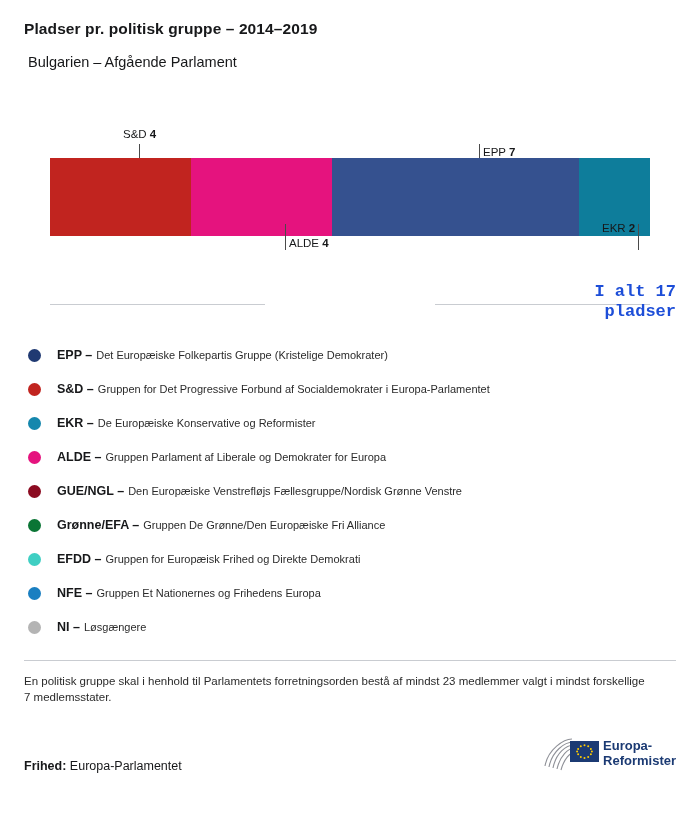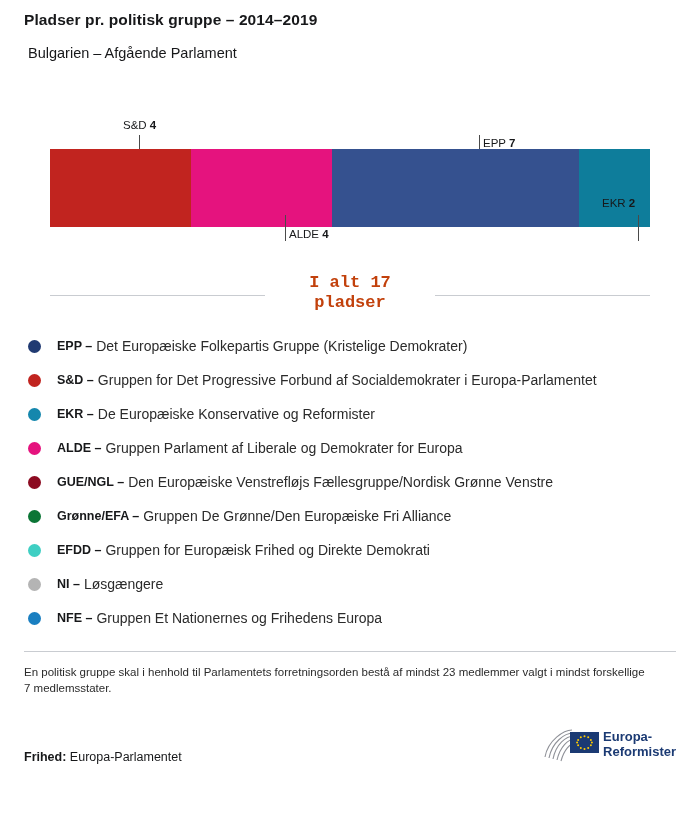--- a/index.html
+++ b/index.html
@@ -20,21 +20,21 @@
     width: 700px;
     height: 818px;
     box-sizing: border-box;
     padding: 0 24px;
   }
   .title {
     font-size: 15.5px;
     font-weight: bold;
     letter-spacing: 0.1px;
     margin: 0;
-    padding-top: 11px;
+    padding-top: 20px;
     color: #17181a;
   }
   .subtitle {
     font-size: 14.5px;
     font-weight: normal;
     color: #17181a;
     margin: 0;
     padding-top: 16px;
     padding-left: 4px;
   }
@@ -83,26 +83,26 @@
     height: 1px;
     background: #c9ccd1;
   }
   .total-rule.left { left: 26px; width: 215px; }
   .total-rule.right { right: 26px; width: 215px; }
   .total-text {
     position: absolute;
     left: 0;
     right: 0;
     top: 0;
-    text-align: center;
+    text-align: right;
     font-family: "Liberation Mono", monospace;
     font-size: 17px;
     font-weight: bold;
     line-height: 20px;
-    color: #c2410c;
+    color: #1d4ed8;
   }
 
   
   .legend-title {
     font-size: 15px;
     font-weight: bold;
     margin: 6px 0 0 0;
     color: #17181a;
   }
   .legend {
@@ -121,21 +121,21 @@
     margin-left: 4px;
     margin-right: 16px;
   }
   .legend-abbr {
     font-size: 12.5px;
     font-weight: bold;
     color: #17181a;
     white-space: nowrap;
   }
   .legend-desc {
-    font-size: 14px;
+    font-size: 11px;
     color: #2b2b2b;
     margin-left: 4px;
   }
 
   
   .divider {
     height: 1px;
     background: #c9ccd1;
     margin: 16px 0 0 0;
   }
@@ -203,21 +203,21 @@
       <div class="seg" style="flex: 2 0 0; background:#0e7d9b;"></div>
     </div>
 
     <div class="leader" style="left:261px; top:102px; height:26px;"></div>
     <div class="leader-label" style="left:265px; top:115px;">
       <span>ALDE</span>
       <b>4</b>
     </div>
 
     <div class="leader" style="left:614px; top:102px; height:26px;"></div>
-    <div class="leader-label" style="left:578px; top:84px;">
+    <div class="leader-label" style="left:578px; top:100px;">
       <span>EKR</span>
       <b>2</b>
     </div>
   </div>
 
   <div class="total-wrap">
     <div class="total-rule left"></div>
     <div class="total-rule right"></div>
     <div class="total-text">
       <div>I alt 17</div>
@@ -264,29 +264,29 @@
       <span class="legend-desc">Gruppen De Grønne/Den Europæiske Fri Alliance</span>
     </div>
 
     <div class="legend-row">
       <span class="dot" style="background:#3fcfc3;"></span>
       <span class="legend-abbr">EFDD –</span>
       <span class="legend-desc">Gruppen for Europæisk Frihed og Direkte Demokrati</span>
     </div>
 
     <div class="legend-row">
+      <span class="dot" style="background:#1a7fc1;"></span>
+      <span class="legend-abbr">NFE –</span>
+      <span class="legend-desc">Gruppen Et Nationernes og Frihedens Europa</span>
+    </div>
+
+    <div class="legend-row">
       <span class="dot" style="background:#b4b4b4;"></span>
       <span class="legend-abbr">NI –</span>
       <span class="legend-desc">Løsgængere</span>
-    </div>
-
-    <div class="legend-row">
-      <span class="dot" style="background:#1a7fc1;"></span>
-      <span class="legend-abbr">NFE –</span>
-      <span class="legend-desc">Gruppen Et Nationernes og Frihedens Europa</span>
     </div>
   </div>
 
   <div class="divider"></div>
 
   <p class="note">En politisk gruppe skal i henhold til Parlamentets forretningsorden bestå af mindst 23 medlemmer valgt i mindst forskellige 7 medlemsstater.</p>
 
   <div class="source-row">
     <div class="source">
       <b>Frihed:</b>

